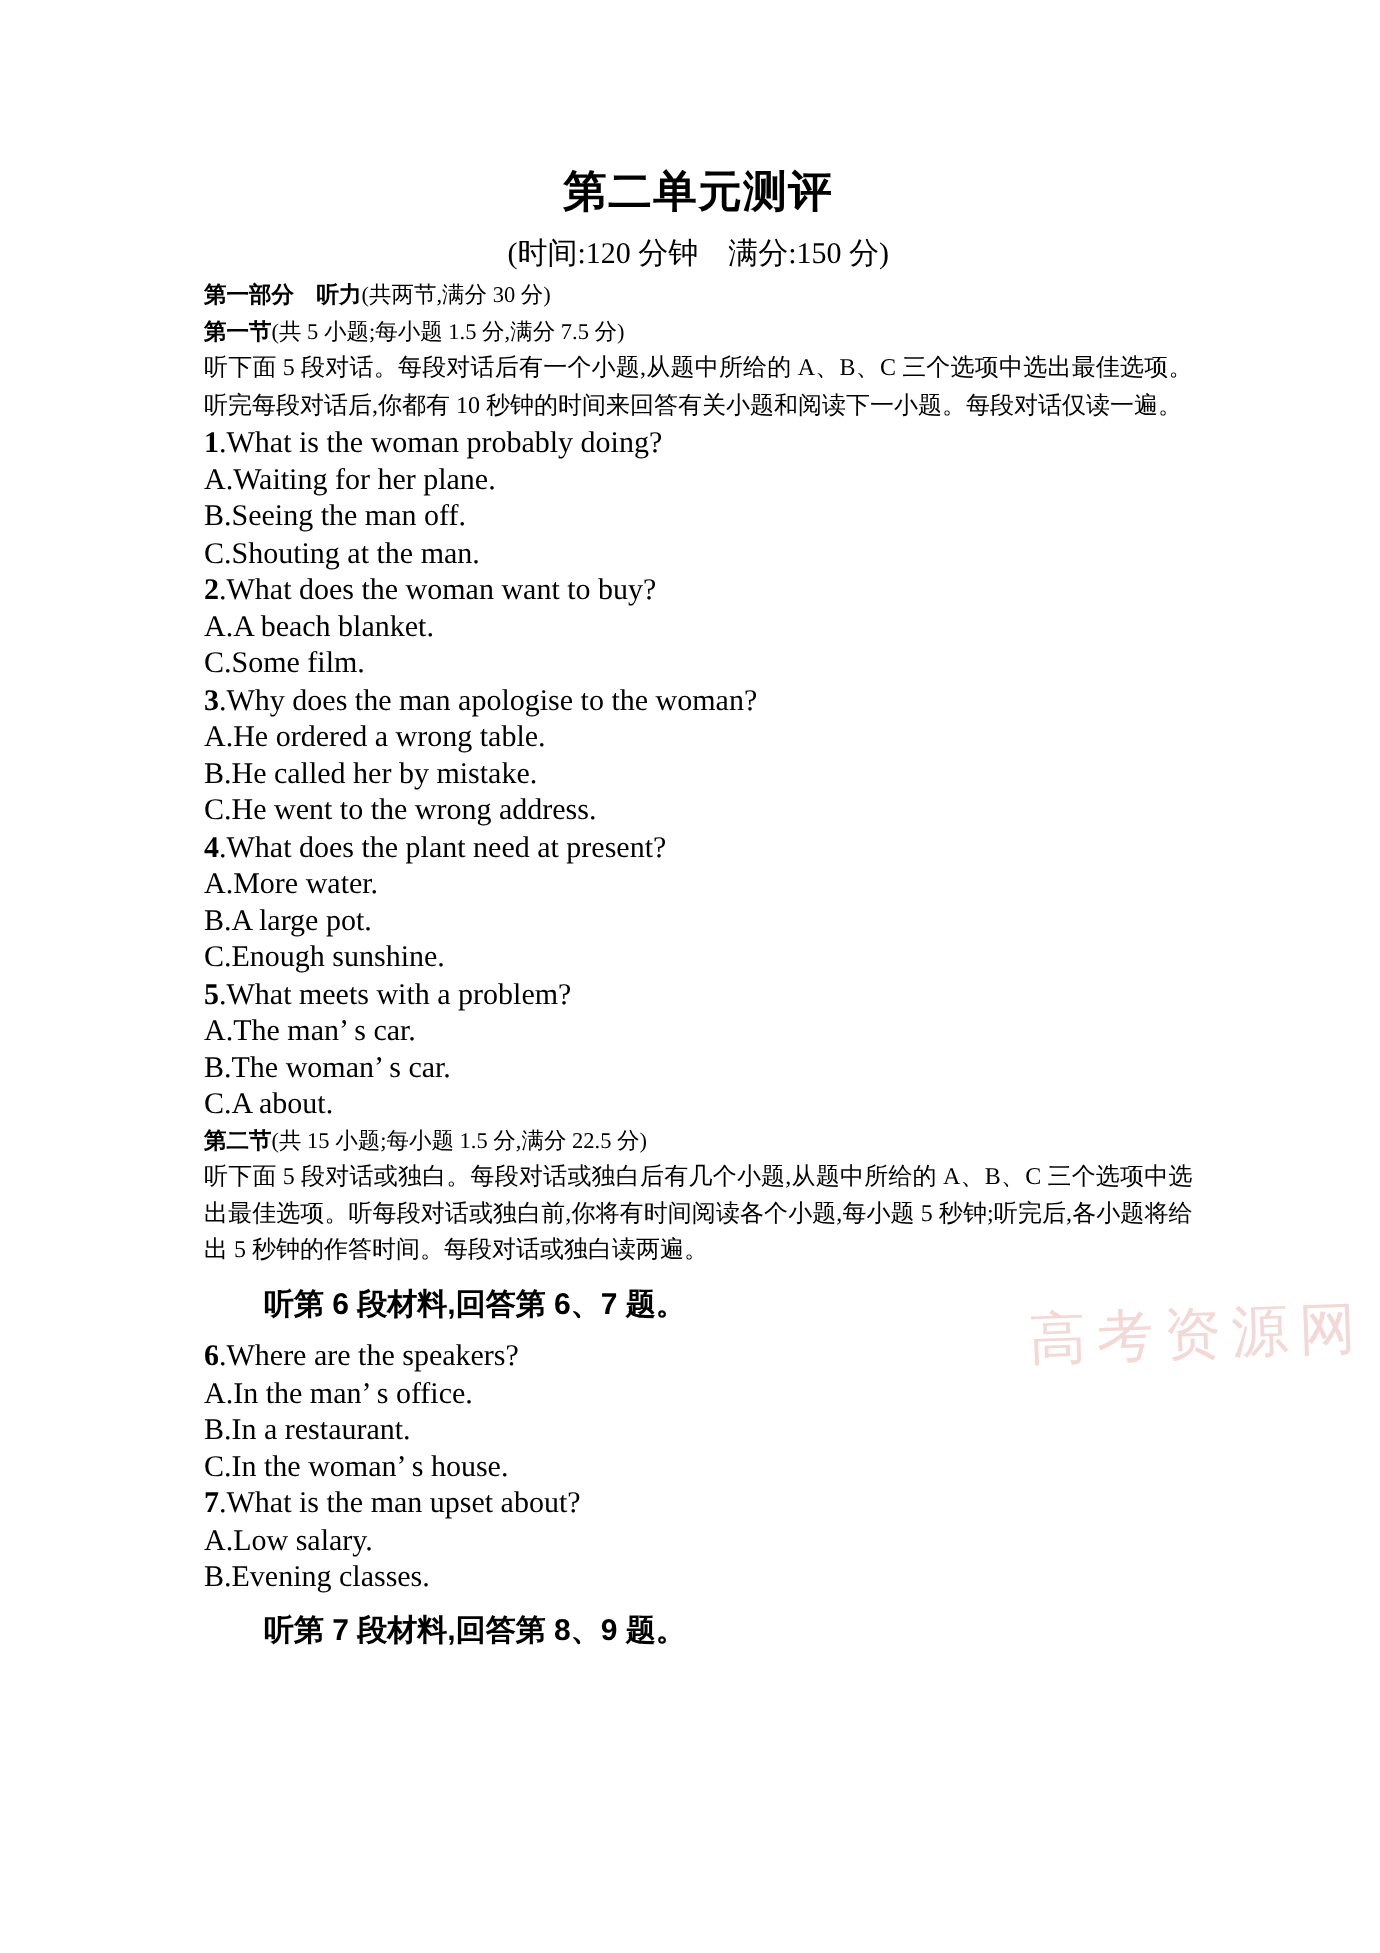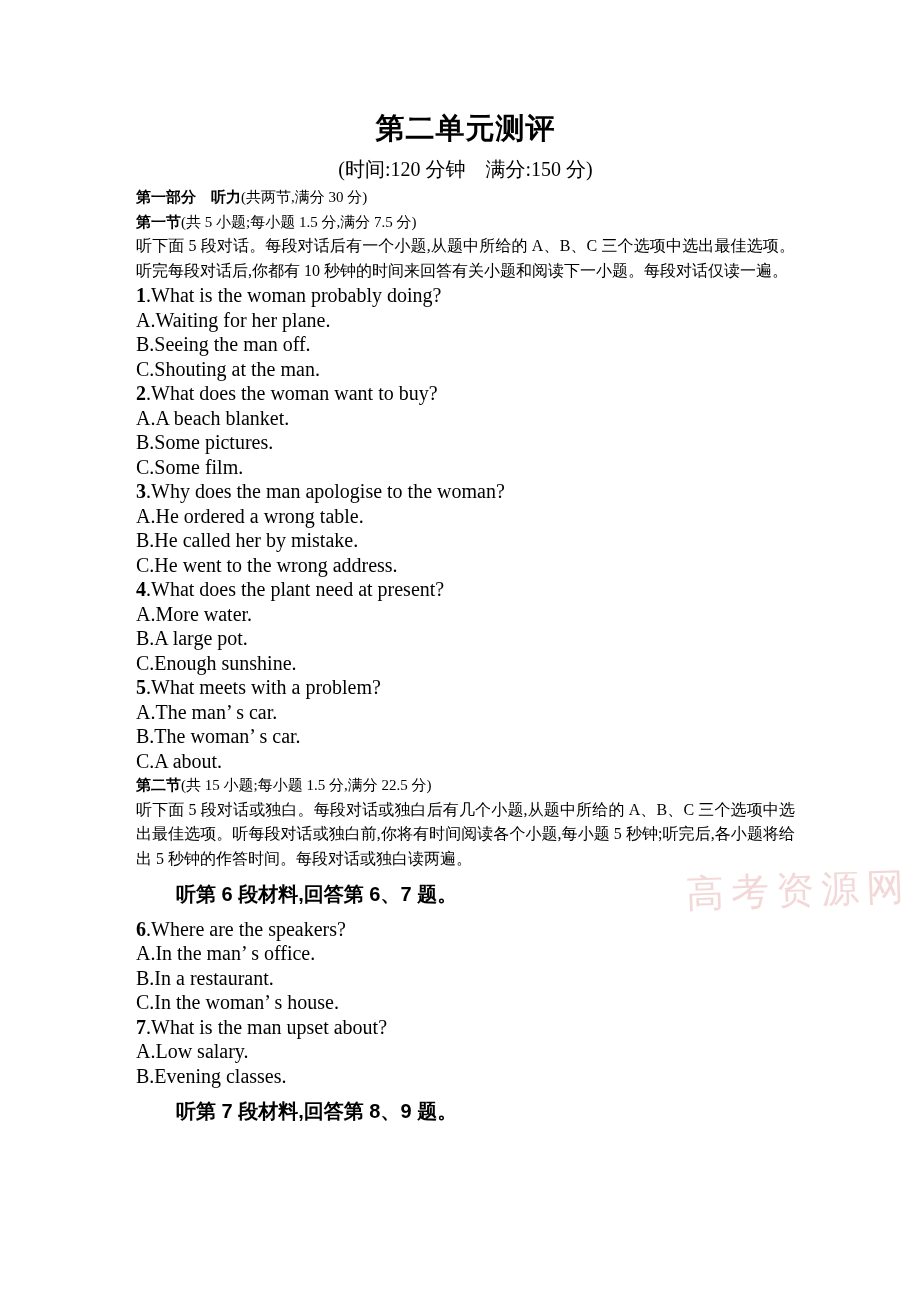--- a/index.html
+++ b/index.html
@@ -95,21 +95,20 @@
   <div>
     <div class="q-line"><span class="q-num">1</span><span>.What is the woman probably doing?</span></div>
     <div class="opt-line">A.Waiting for her plane.</div>
     <div class="opt-line">B.Seeing the man off.</div>
     <div class="opt-line">C.Shouting at the man.</div>
   </div>
 
   <div>
     <div class="q-line"><span class="q-num">2</span><span>.What does the woman want to buy?</span></div>
     <div class="opt-line">A.A beach blanket.</div>
-    <div class="opt-line">B.Some pictures.</div>
     <div class="opt-line">C.Some film.</div>
   </div>
 
   <div>
     <div class="q-line"><span class="q-num">3</span><span>.Why does the man apologise to the woman?</span></div>
     <div class="opt-line">A.He ordered a wrong table.</div>
     <div class="opt-line">B.He called her by mistake.</div>
     <div class="opt-line">C.He went to the wrong address.</div>
   </div>
 

